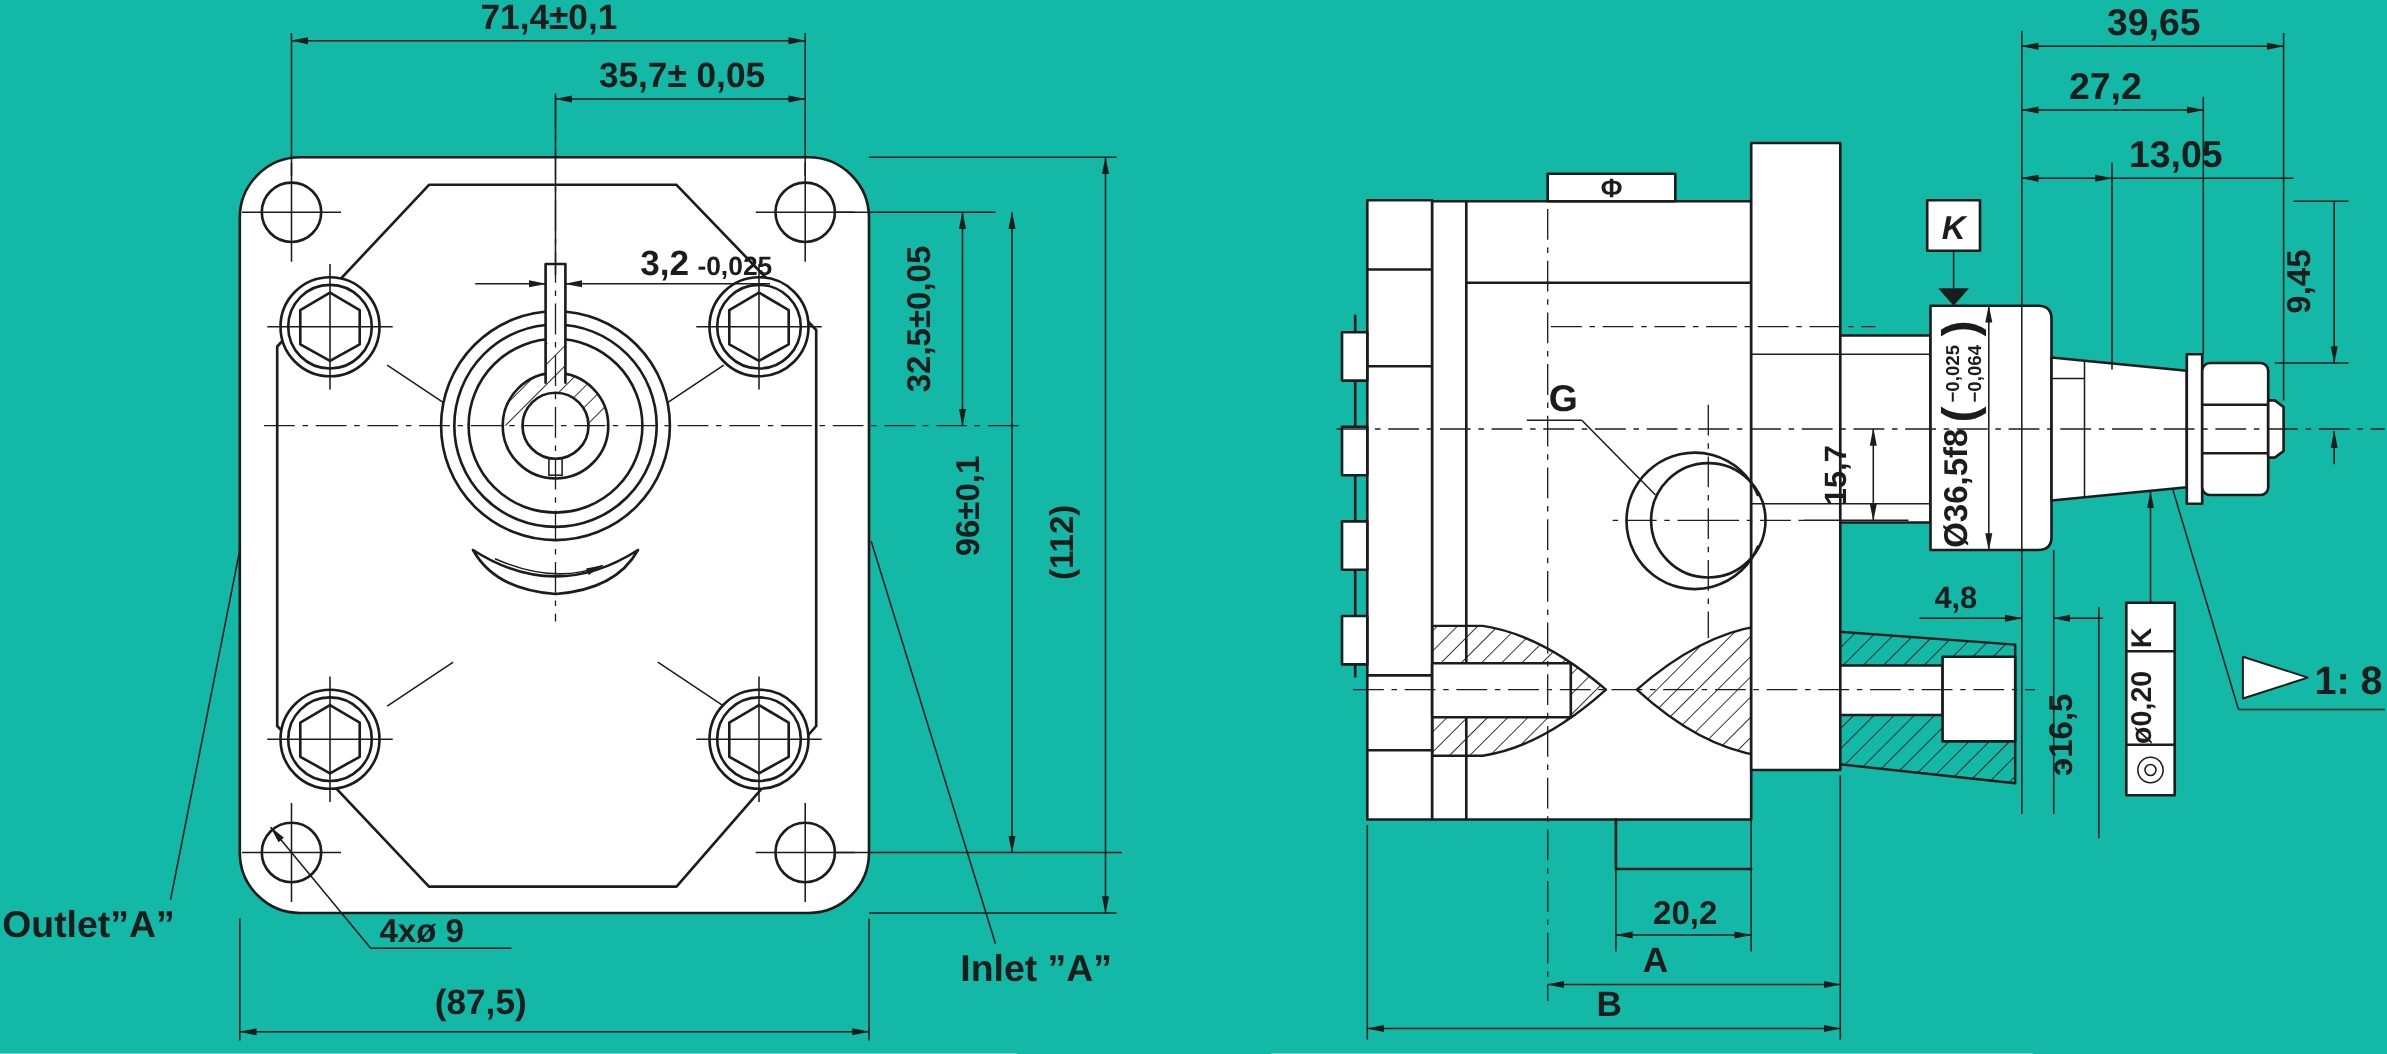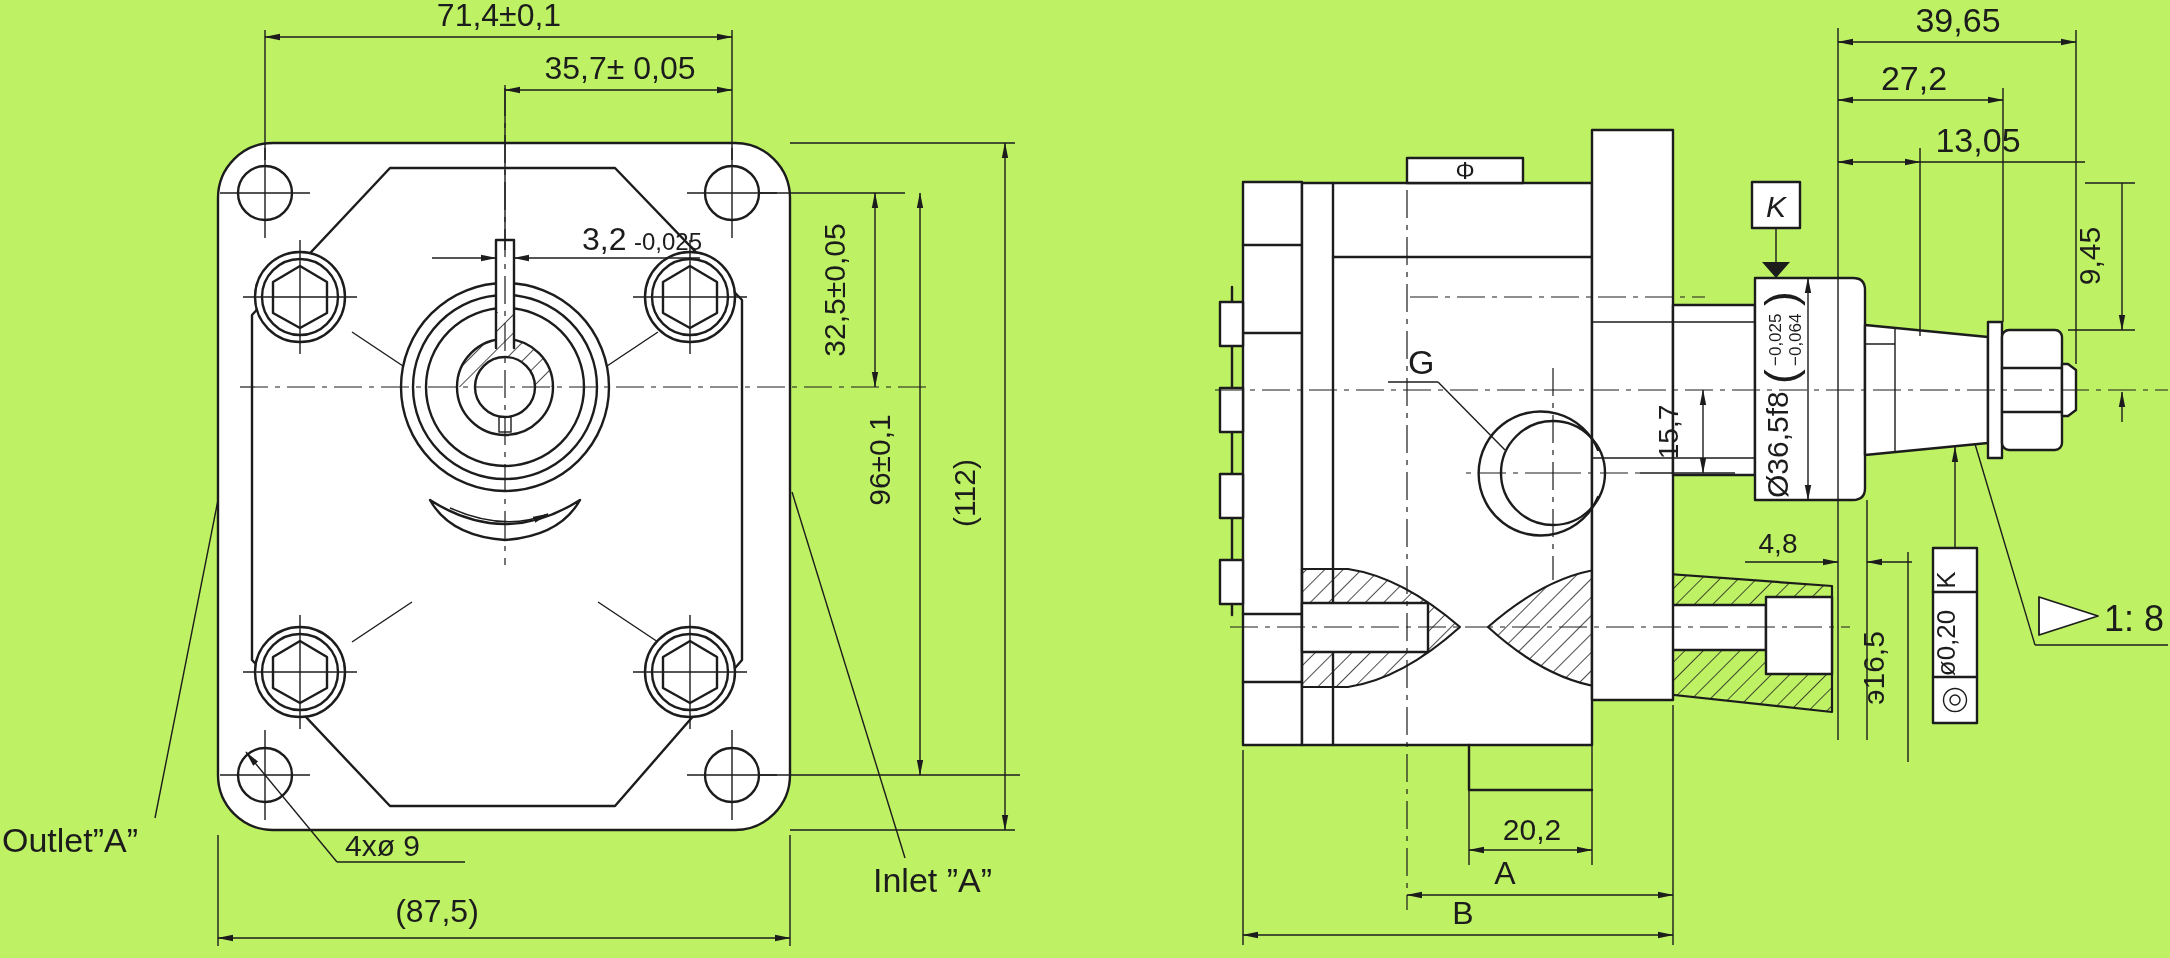--- a/index.html
+++ b/index.html
@@ -1,16 +1,16 @@
 <!DOCTYPE html>
 <html><head>
 <meta charset="utf-8">
 <style>
   html,body{margin:0;padding:0;background:#fff;}
-  #stage{position:relative;width:2170px;height:958px;background:#bef264;overflow:hidden;}
+  #stage{position:relative;width:2170px;height:958px;background:#14b8a6;overflow:hidden;font-weight:bold;}
   svg{display:block;}
   text{fill:#1c1c1c;font-family:"Liberation Sans","DejaVu Sans",sans-serif;}
   .t36{font-size:36px}.t34{font-size:34px}.t32{font-size:32px}.t30{font-size:30px}
   .t28{font-size:28px}.t26{font-size:26px}.t24{font-size:24px}.t17{font-size:17px}.t44{font-size:44px}
   .it{font-style:italic}
   .ol{fill:none;stroke:#1c1c1c;stroke-width:2.4;stroke-linecap:round;stroke-linejoin:round}
   .olf{fill:#ffffff;stroke:#1c1c1c;stroke-width:2.4;stroke-linejoin:round}
   .thin{fill:none;stroke:#1c1c1c;stroke-width:1.4}
   .dim{fill:none;stroke:#1c1c1c;stroke-width:1.4}
   .cl{fill:none;stroke:#1c1c1c;stroke-width:1.2;stroke-dasharray:28 7 5 7}

